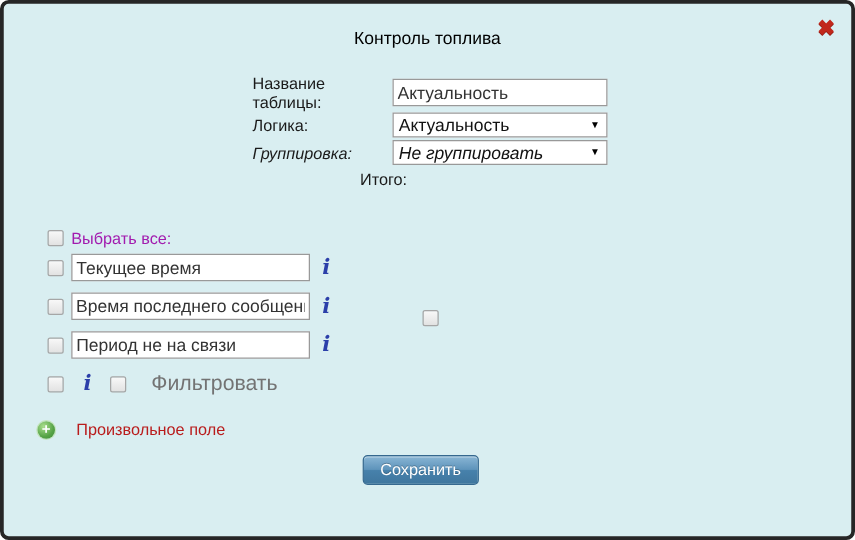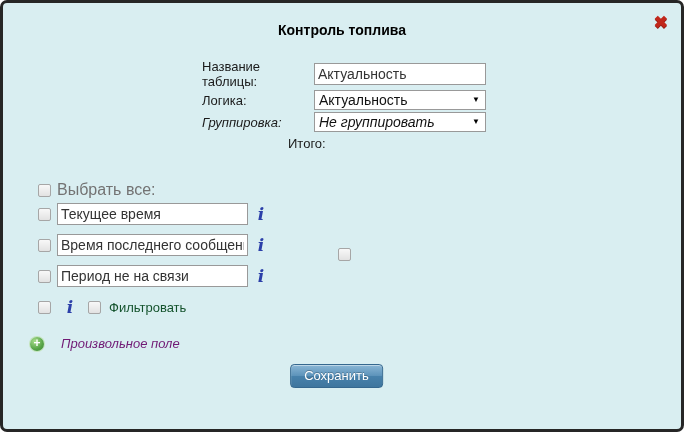--- a/index.html
+++ b/index.html
@@ -11,21 +11,21 @@
     width: 684px; height: 432px;
     background: #d9eef1;
     border: 3px solid #262626;
     border-radius: 7px;
     overflow: hidden;
   }
 
   .title {
     position: absolute; top: 19px; left: 0; right: 0;
     text-align: center;
-    font-size: 14px; font-weight: bold; color: #000;
+    font-size: 14px; font-weight: normal; color: #000;
   }
 
   .close {
     position: absolute; top: 11px; right: 13px;
     font-size: 17px; line-height: 17px;
     font-weight: bold;
     color: #c1271b;
     text-shadow: 0 1px 0 #8e1710;
     cursor: pointer;
   }
@@ -73,49 +73,49 @@
     border: 1px solid #a6a6a6;
     border-radius: 2px;
     background: linear-gradient(to bottom, #f8f8f8, #e2e2e2);
     cursor: pointer;
     vertical-align: middle;
   }
 
   
   .fields { position: absolute; left: 35px; top: 180px; }
   .select-all-row { display: flex; align-items: center; height: 14px; margin-bottom: 6px; }
-  .select-all-row .lbl { margin-left: 6px; font-size: 16px; color: #737373; }
+  .select-all-row .lbl { margin-left: 6px; font-size: 13px; color: #a21caf; }
 
   .field-row { display: flex; align-items: center; height: 22px; margin-bottom: 9px; }
   .field-row input.cb { margin-right: 6px; }
   .field-input { width: 191px; }
   .info {
     width: 12px; text-align: center; margin-left: 7px;
     font-family: "DejaVu Serif", serif;
     font-style: italic; font-weight: bold;
     font-size: 17px; line-height: 17px;
     color: #2b3fa9;
     cursor: pointer;
   }
   .filter-cb { margin-left: 12px; }
-  .filter-lbl { margin-left: 2px; font-size: 13px; color: #14532d; }
+  .filter-lbl { margin-left: 14px; font-size: 17px; color: #737373; }
 
   
   .add-row { position: absolute; left: 27px; top: 333px; display: flex; align-items: center; }
   .plus-icon {
     width: 14px; height: 14px; flex: 0 0 14px;
     border-radius: 50%;
     background: radial-gradient(circle at 35% 30%, #a9de8d, #56a346 60%, #3d8c34);
     box-shadow: 0 0 0 1px #c4e4bc;
     color: #fff;
     font-size: 12px; line-height: 13px; font-weight: bold;
     text-align: center;
     cursor: pointer;
   }
-  .add-label { margin-left: 17px; font-size: 13px; color: #701a75; cursor: pointer; font-style: italic; }
+  .add-label { margin-left: 17px; font-size: 13px; color: #b91c1c; cursor: pointer; }
 
   
   .save {
     position: absolute; top: 361px; left: 50%; transform: translateX(-56%);
     padding: 3px 13px 4px;
     font-family: "Liberation Sans", sans-serif;
     font-size: 13px; color: #fff;
     text-shadow: 0 -1px 0 rgba(0,0,0,0.25);
     background: linear-gradient(to bottom, #8ab6d5 0%, #5e94bb 48%, #4781ab 52%, #3f769e 100%);
     border: 1px solid #35688f;

